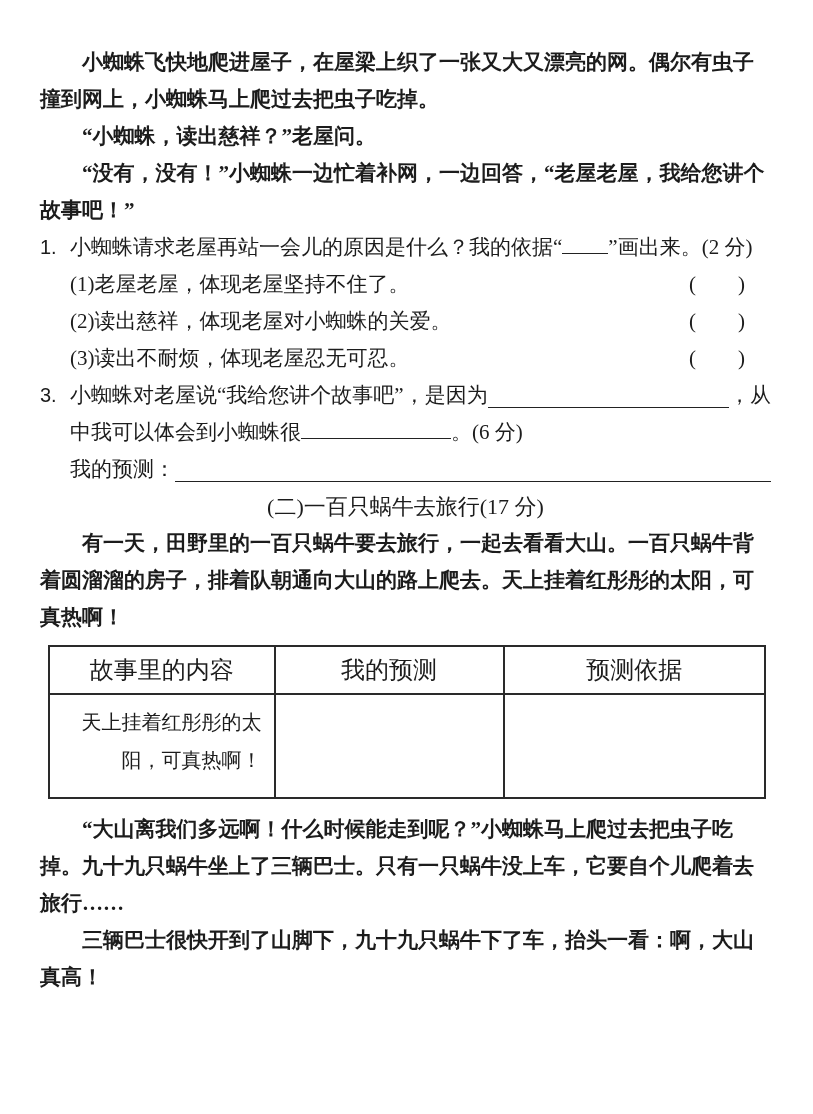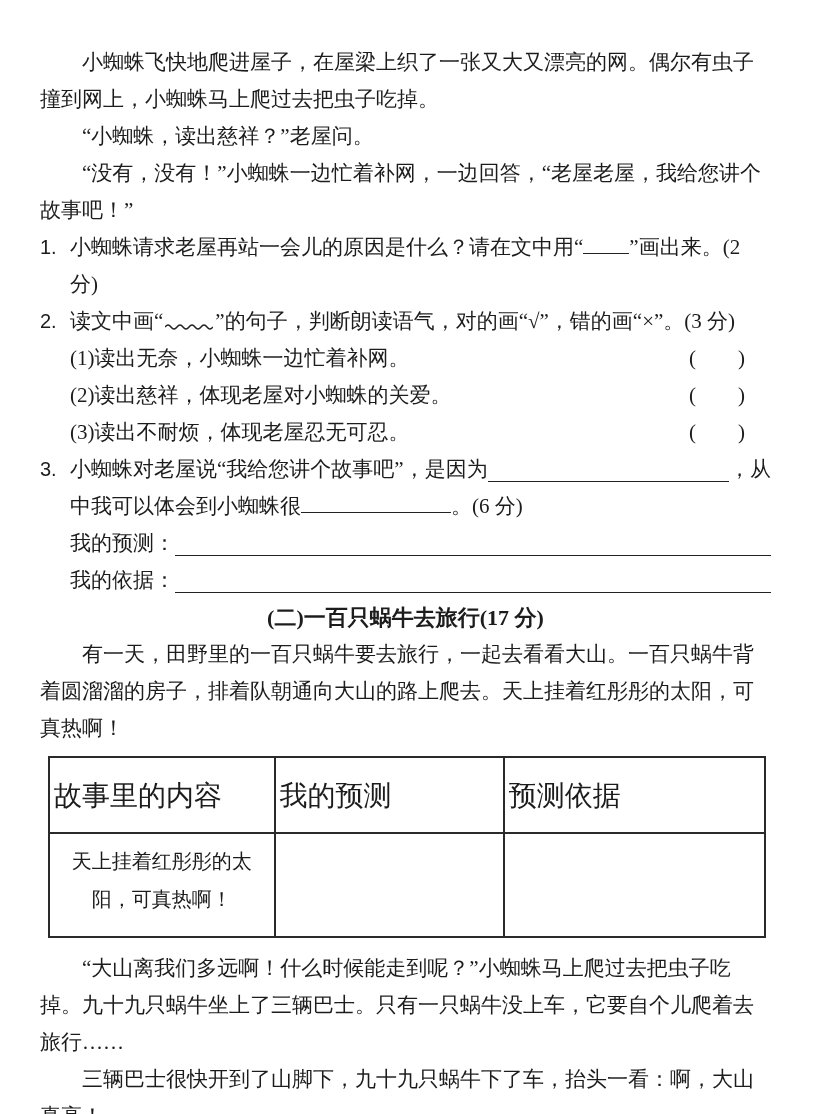--- a/index.html
+++ b/index.html
@@ -6,21 +6,21 @@
   body {
     width:813px; height:1114px;
     font-family:"Liberation Serif","DejaVu Serif",serif;
     color:#1c1c1c;
     -webkit-font-smoothing:antialiased;
   }
   .page { padding:44px 42px 0 40px; font-size:21px; line-height:37px; }
 
   p, .para, .q, .subitem, .labeled-line { margin:0; }
 
-  .para { text-indent:2em; }
+  .para { text-indent:2em;font-weight:bold; }
 
   .q { padding-left:30px; }
   .qnum {
     display:inline-block; width:30px; margin-left:-30px;
     font-family:"Liberation Sans","DejaVu Sans",sans-serif;
     font-size:20px;
   }
 
   .subitem { padding-left:30px; display:flex; }
   .subitem .sub-text { flex:1; }
@@ -37,57 +37,52 @@
   .flexline .qnum { flex:none; }
   .flexline .nowrap { white-space:nowrap; }
   .fill { flex:1; border-bottom:1.6px solid #222; margin-bottom:6px; }
 
   .labeled-line { display:flex; padding-left:30px;text-align:center; }
   .labeled-line .lbl { white-space:nowrap; }
 
   .wavy-wrap { display:inline-block; width:52px; vertical-align:baseline; }
   .wavy-wrap svg { display:block; margin:0 2px -2px 2px; }
 
-  .section-title { text-align:center; font-weight:bold; font-size:22px; }
+  .section-title { text-align:center; font-weight:normal; font-size:22px; }
 
   table.pred {
     width:100%; border-collapse:collapse; table-layout:fixed;
     margin:9px 0 12px 8px; width:718px;
   }
   table.pred th, table.pred td { border:2px solid #2a2a2a; font-weight:normal; }
   table.pred th {
-    height:42px; text-align:left; font-size:28px; padding:16px 4px;
+    height:42px; text-align:center; font-size:24px; padding:2px 4px;
   }
   table.pred td {
-    height:88px; vertical-align:top; text-align:center;
+    height:88px; vertical-align:top; text-align:right;
     padding:8px 12px 6px 12px; font-size:20px; line-height:38px;
   }
   .col1 { width:31.5%; } .col2 { width:32%; } .col3 { width:36.5%; }
 </style>
 </head>
 <body>
 
 <div class="page">
 
   <p class="para">小蜘蛛飞快地爬进屋子，在屋梁上织了一张又大又漂亮的网。偶尔有虫子撞到网上，小蜘蛛马上爬过去把虫子吃掉。</p>
   <p class="para">“小蜘蛛，读出慈祥？”老屋问。</p>
   <p class="para">“没有，没有！”小蜘蛛一边忙着补网，一边回答，“老屋老屋，我给您讲个故事吧！”</p>
 
   <div class="q">
-    <span class="qnum">1.</span><span>小蜘蛛请求老屋再站一会儿的原因是什么？请在文中用“</span><span class="blank blank-s"></span><span>”画出来。(2 分)</span>
+    <span class="qnum">1.</span><span>小蜘蛛请求老屋再站一会儿的原因是什么？我的依据“</span><span class="blank blank-s"></span><span>”画出来。(2 分)</span>
   </div>
 
-  <div class="q">
-    <span class="qnum">2.</span><span>读文中画“</span><span class="wavy-wrap"><svg width="48" height="9" viewBox="0 0 48 9">
-          <path d="M0 6 Q 3 2, 6 6 T 12 6 T 18 6 T 24 6 T 30 6 T 36 6 T 42 6 T 48 6" stroke="#222" stroke-width="1.4" fill="none"></path>
-        </svg></span><span>”的句子，判断朗读语气，对的画“√”，错的画“×”。(3 分)</span>
-  </div>
 
   <div class="subitem">
-    <span class="sub-text"><span>(1)</span><span>读出无奈，小蜘蛛一边忙着补网。</span></span>
+    <span class="sub-text"><span>(1)</span><span>老屋老屋，体现老屋坚持不住了。</span></span>
     <span class="paren">(　　)</span>
   </div>
   <div class="subitem">
     <span class="sub-text"><span>(2)</span><span>读出慈祥，体现老屋对小蜘蛛的关爱。</span></span>
     <span class="paren">(　　)</span>
   </div>
   <div class="subitem">
     <span class="sub-text"><span>(3)</span><span>读出不耐烦，体现老屋忍无可忍。</span></span>
     <span class="paren">(　　)</span>
   </div>
@@ -97,24 +92,20 @@
       <span class="nowrap">小蜘蛛对老屋说“我给您讲个故事吧”，是因为</span>
       <span class="fill"></span>
       <span class="nowrap">，从</span>
   </div>
   <div class="q">
     <span>中我可以体会到小蜘蛛很</span><span class="blank blank-m"></span><span>。(6 分)</span>
   </div>
 
   <div class="labeled-line">
     <span class="lbl">我的预测：</span>
-      <span class="fill"></span>
-  </div>
-  <div class="labeled-line">
-    <span class="lbl">我的依据：</span>
       <span class="fill"></span>
   </div>
 
   <div class="section-title">(二)一百只蜗牛去旅行(17 分)</div>
 
   <p class="para">有一天，田野里的一百只蜗牛要去旅行，一起去看看大山。一百只蜗牛背着圆溜溜的房子，排着队朝通向大山的路上爬去。天上挂着红彤彤的太阳，可真热啊！</p>
 
   <table class="pred">
     <colgroup>
         <col class="col1">

